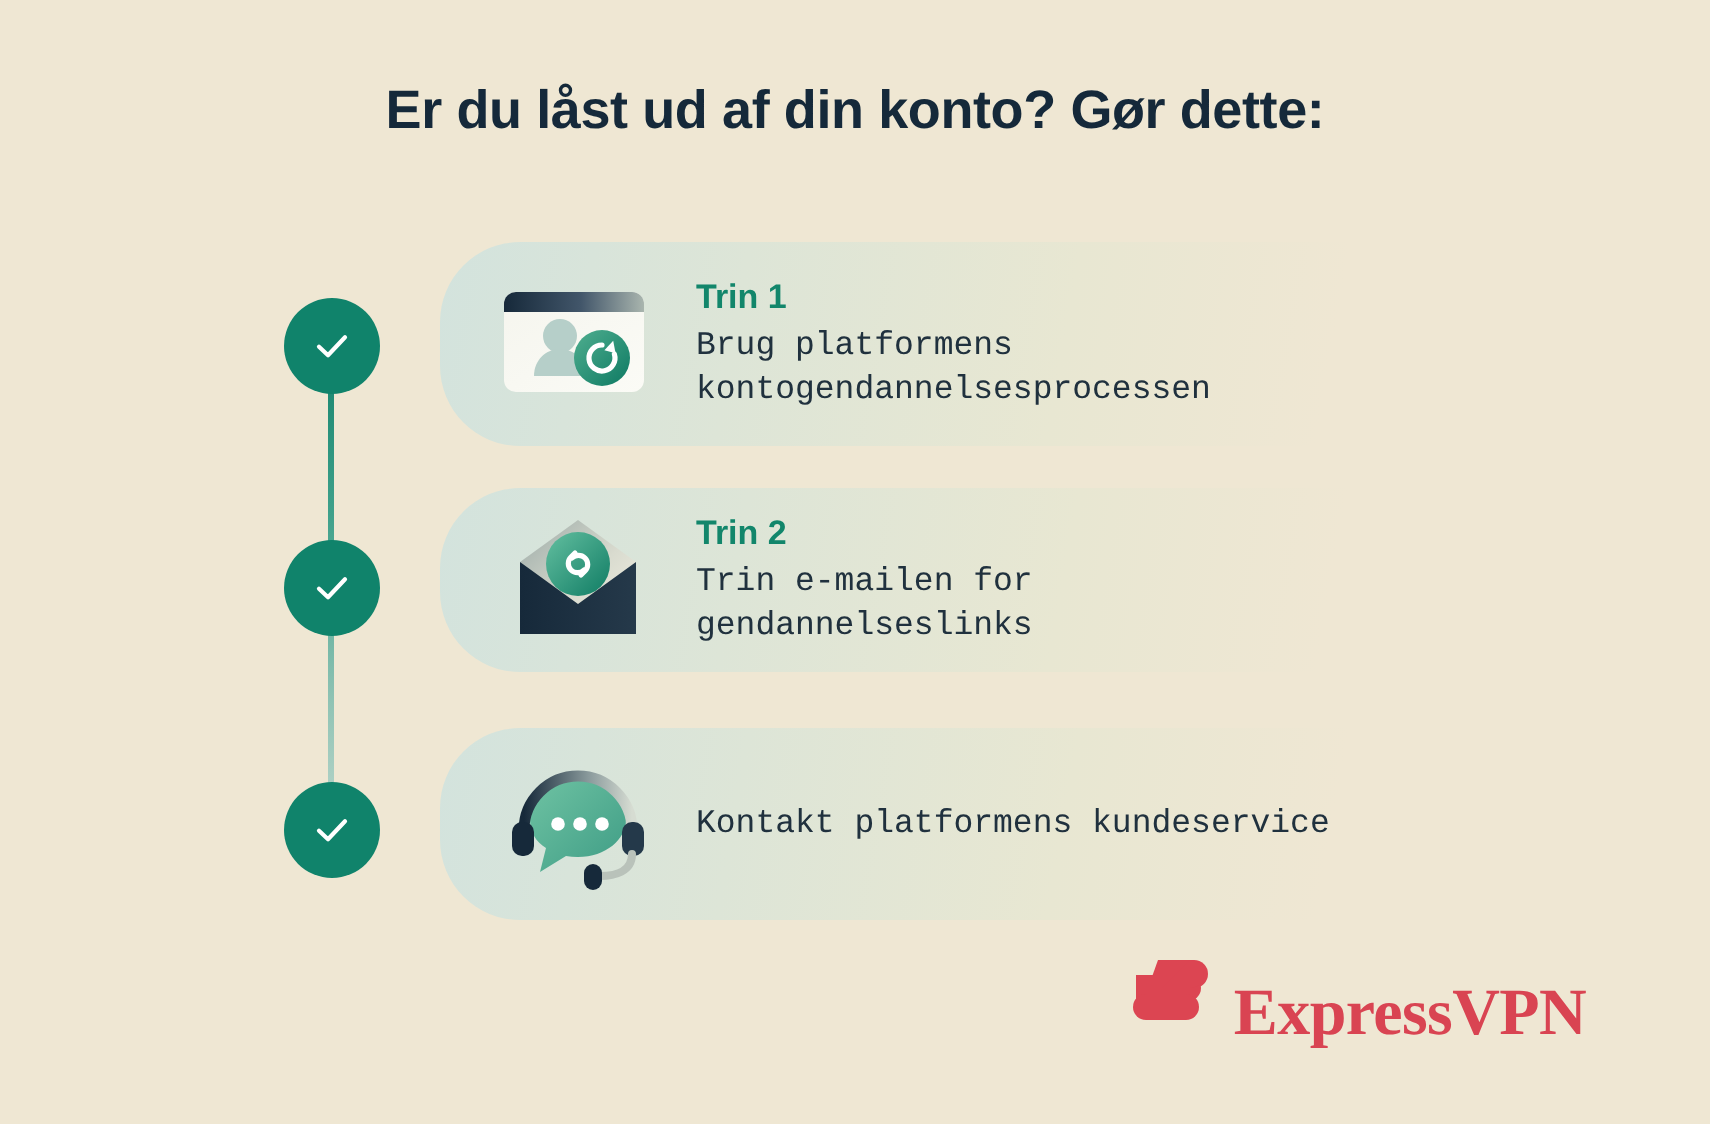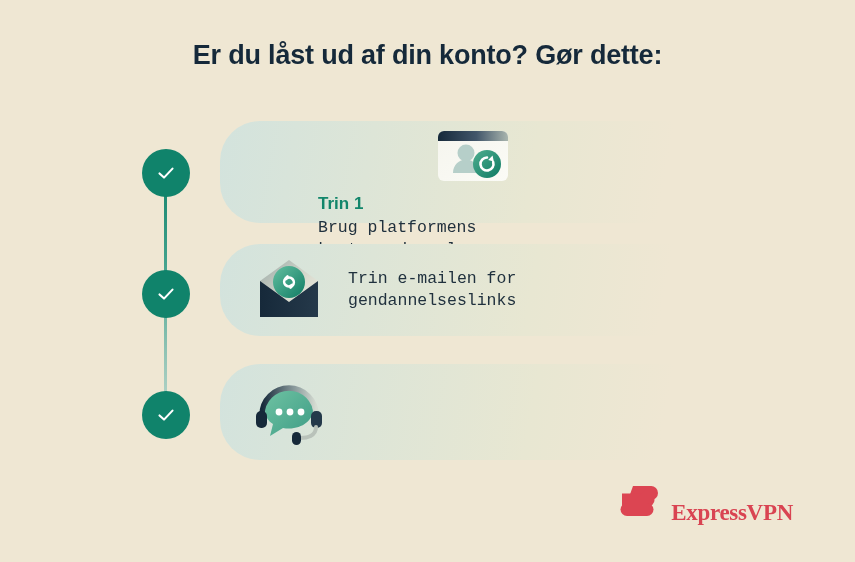--- a/index.html
+++ b/index.html
@@ -69,21 +69,21 @@
   .card {
     position: absolute;
     left: 220px;
     width: 500px;
     border-radius: 40px;
     background: linear-gradient(100deg, #D3E3DD 0%, #DDE5D7 30%, #E8E7D2 62%, #EFE7D3 88%, #EFE7D3 100%);
     display: flex;
     align-items: center;
     padding-left: 26px;
   }
-  .card.c1 { top: 121px; height: 102px; flex-direction: column; }
+  .card.c1 { top: 121px; height: 102px; }
   .card.c2 { top: 244px; height: 92px; }
   .card.c3 { top: 364px; height: 96px; }
 
   .card-icon {
     flex: 0 0 auto;
     width: 86px;
     height: 72px;
     position: relative;
     margin-right: 16px;
     display: flex;
@@ -111,21 +111,21 @@
   .logo {
     position: absolute;
     right: 62px;
     bottom: 36px;
     display: flex;
     align-items: center;
     gap: 10px;
   }
   .logo-wordmark {
     font-family: "Liberation Serif", serif;
-    font-size: 23px;
+    font-size: 33px;
     font-weight: bold;
     color: #D94452;
     letter-spacing: -0.3px;
     margin-top: 20px;
   }
 </style>
 </head>
 <body>
 
 <div class="page">
@@ -214,20 +214,21 @@
         <path d="M9 24 L38 3 L67 24 L67 60 L9 60 Z" fill="url(#envback)"></path>
         <circle cx="38" cy="25" r="16" fill="url(#linkg)"></circle>
         <g stroke="#FFFFFF" stroke-width="2.6" fill="none" stroke-linecap="round">
           <path d="M35 22 a4.6 4.6 0 0 1 6.5 0 a4.6 4.6 0 0 1 0 6.5 l-2 2"></path>
           <path d="M41 28 a4.6 4.6 0 0 1 -6.5 0 a4.6 4.6 0 0 1 0 -6.5 l2 -2"></path>
         </g>
         <path d="M9 24 L38 45 L67 24 L67 60 L9 60 Z" fill="url(#envfront)"></path>
       </svg>
     </div>
     <div class="card-body">
+      <div class="step-label">Trin 2</div>
       <div class="step-desc">Trin e-mailen for gendannelseslinks</div>
     </div>
   </div>
 
   <div class="card c3">
     <div class="card-icon">
       <svg width="80" height="70" viewBox="0 0 80 70">
         <defs>
           <linearGradient id="bub" x1="0" y1="0" x2="1" y2="1">
             <stop offset="0%" stop-color="#6FC3A3"></stop>
@@ -244,20 +245,21 @@
         <rect x="7" y="34" width="11" height="17" rx="5" fill="#16293A"></rect>
         <rect x="62" y="34" width="11" height="17" rx="5" fill="#24394A"></rect>
         <path d="M67 50 c0 9 -9 11 -16 11" stroke="#B9C2BA" stroke-width="4" fill="none" stroke-linecap="round"></path>
         <rect x="43" y="55" width="9" height="13" rx="4.5" fill="#16293A"></rect>
         <circle cx="30" cy="35" r="3.4" fill="#FFFFFF"></circle>
         <circle cx="41" cy="35" r="3.4" fill="#FFFFFF"></circle>
         <circle cx="52" cy="35" r="3.4" fill="#FFFFFF"></circle>
       </svg>
     </div>
     <div class="card-body">
+      <div class="step-desc">Kontakt platformens kundeservice</div>
     </div>
   </div>
 
   <div class="logo">
     <span>
       <svg width="42" height="34" viewBox="0 0 42 34">
         <path d="M14 2h18a7 7 0 0 1 0 14H9a6 6 0 0 0 0 0z" fill="#DC4552"></path>
         <path d="M3 9.5h26a6.5 6.5 0 0 1 0 13H3z" fill="#DC4552"></path>
         <path d="M8 19h20a6.5 6.5 0 0 1 0 13H8a6.5 6.5 0 0 1 0-13z" fill="#DC4552"></path>
         <path d="M30 2a7 7 0 0 1 0 14H16z" fill="#DC4552"></path>

